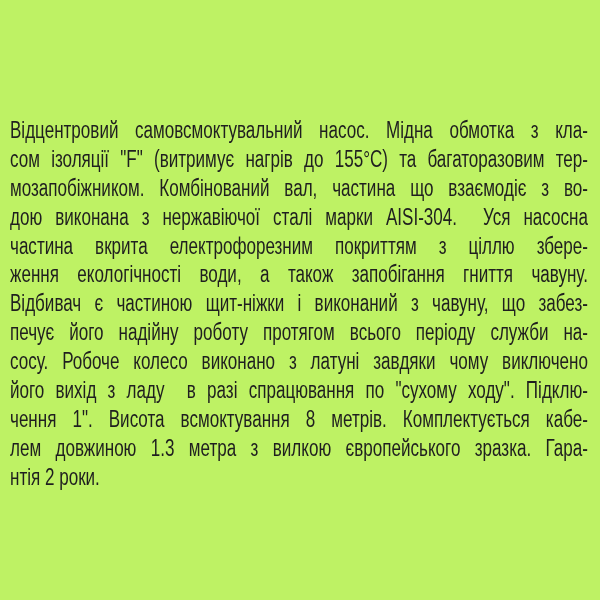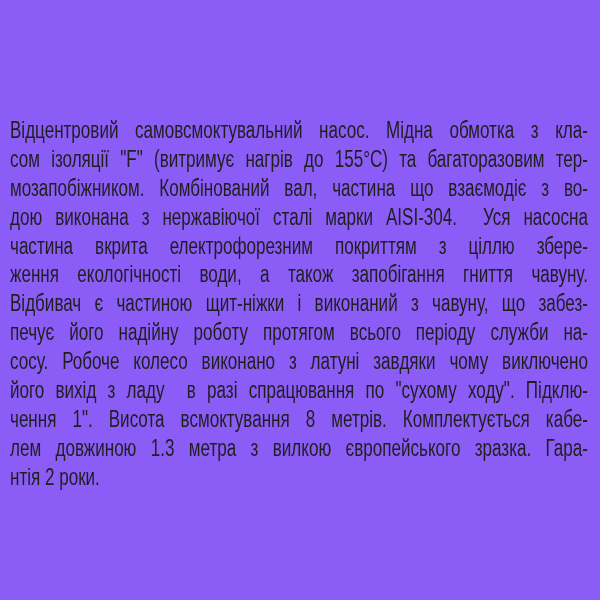--- a/index.html
+++ b/index.html
@@ -8,21 +8,21 @@
     width: 600px;
     height: 600px;
     overflow: hidden;
     background: #ffffff;
     font-family: "Liberation Sans", sans-serif;
   }
   .page {
     position: relative;
     width: 600px;
     height: 600px;
-    background: #8b5cf6;
+    background: #bef264;
   }
   
   .desc {
     position: absolute;
     left: 10px;
     top: 116px;
     width: 780px;
     transform: scaleX(0.741);
     transform-origin: 0 0;
     font-size: 23px;

